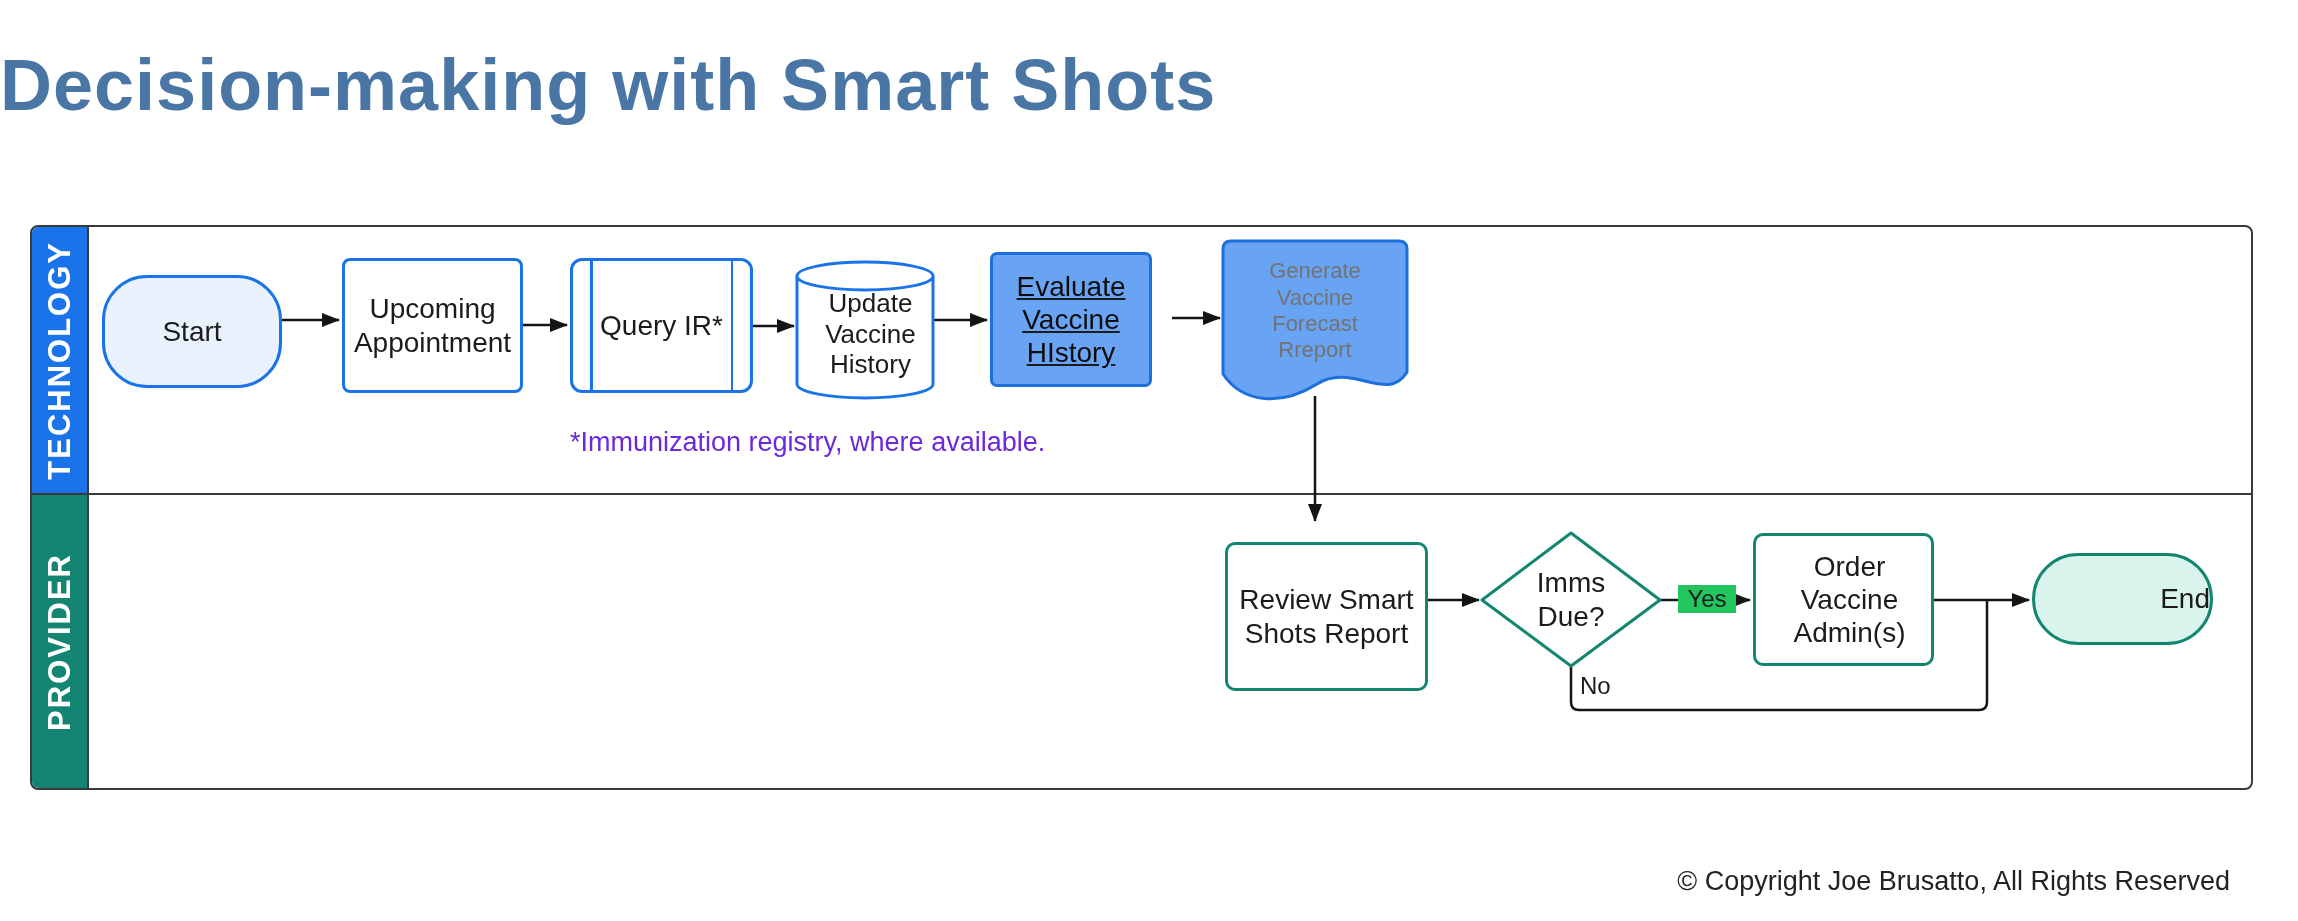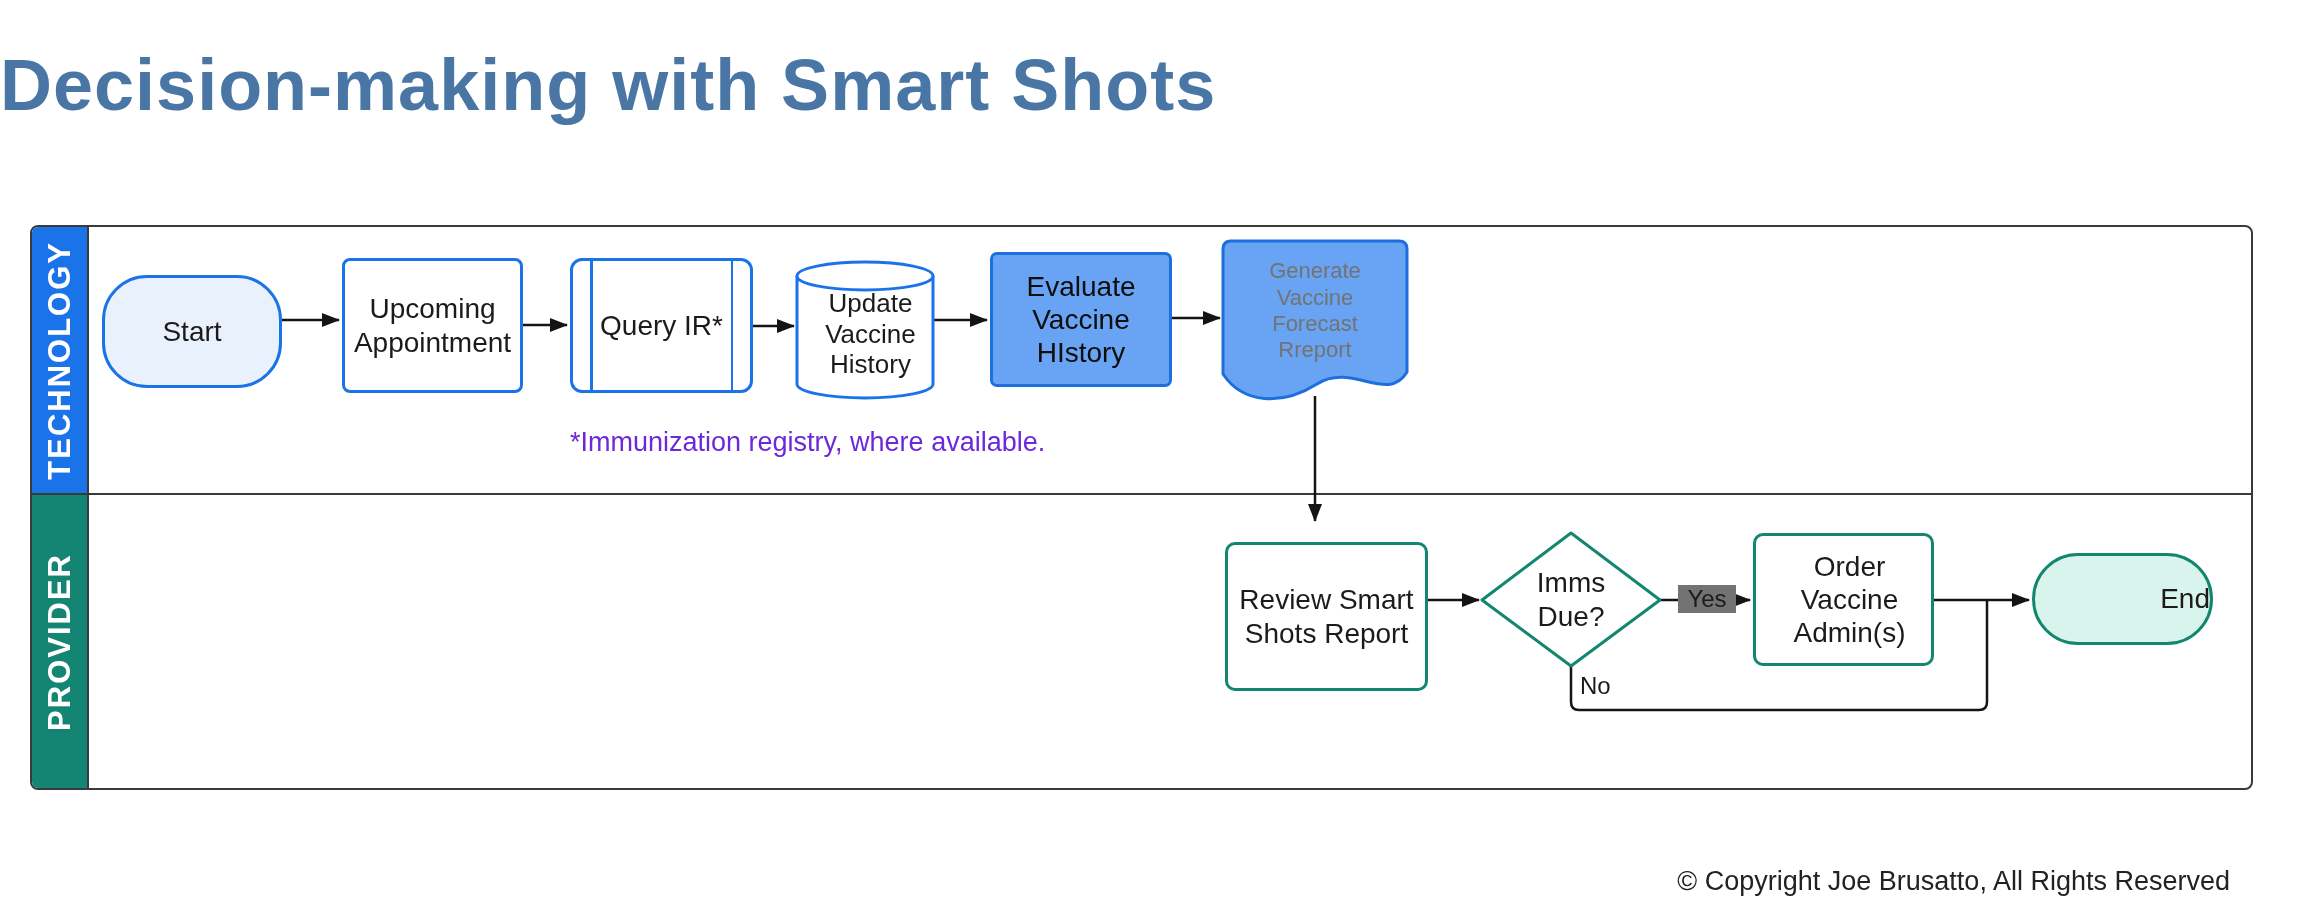--- a/index.html
+++ b/index.html
@@ -54,42 +54,42 @@
     left:102px;top:275px;width:180px;height:113px;border-radius:45px;
     background:#e9f1fd;border:3px solid #1a73e8;
   }
   .proc-tech{background:#ffffff;border:3px solid #1a73e8;border-radius:8px;}
   .n-upcoming{left:342px;top:258px;width:181px;height:135px;}
   .n-query{left:570px;top:258px;width:183px;height:135px;border-radius:12px;position:absolute;}
   .pp-line{position:absolute;top:0;bottom:0;width:2.5px;background:#1a73e8;}
   .pp-line.l{left:17px;}
   .pp-line.r{right:17px;}
   .n-evaluate{
-    left:990px;top:252px;width:182px;height:135px;
-    background:#68a4f3;border:3px solid #1c6fdc;border-radius:7px;
+    left:990px;top:252px;width:162px;height:135px;
+    background:#68a4f3;border:3px solid #1c6fdc;border-radius:7px;text-decoration:underline;
   }
   .n-evaluate .node-label{color:#0d0d0d;}
   .lbl-cylinder{left:797px;top:270px;width:115px;height:128px;padding-left:16px;}
   .lbl-cylinder .node-label{font-size:26px;}
   .lbl-document{left:1223px;top:243px;width:184px;height:136px;}
   .lbl-document .node-label{font-size:22px;line-height:1.2;color:#737373;}
   .proc-prov{background:#ffffff;border:3px solid #12866f;border-radius:10px;}
   .n-review{left:1225px;top:524px;width:203px;height:149px;margin-top:18px;}
   .lbl-diamond{left:1482px;top:533px;width:178px;height:133px;}
   .n-order{left:1753px;top:533px;width:181px;height:133px;padding-left:12px;}
   .terminator-prov{
     left:2032px;top:553px;width:181px;height:92px;border-radius:46px;
     background:#d9f4ec;border:3px solid #12866f;justify-content:flex-end;
   }
 
   
   .edge-label{
     z-index:7;font-size:24px;color:#1b1b1b;text-align:center;
   }
-  .lbl-yes{left:1678px;top:585px;width:58px;background:#737373;}
+  .lbl-yes{left:1678px;top:585px;width:58px;background:#22c55e;}
   .lbl-no{left:1580px;top:672px;}
 
   
   .footnote{left:570px;top:427px;font-size:27px;color:#6d28d9;z-index:5;}
   .copyright{right:68px;top:866px;font-size:27px;color:#222222;z-index:5;}
 </style>
 </head>
 <body>
 
 <div class="abs page-title">Decision-making with Smart Shots</div>

